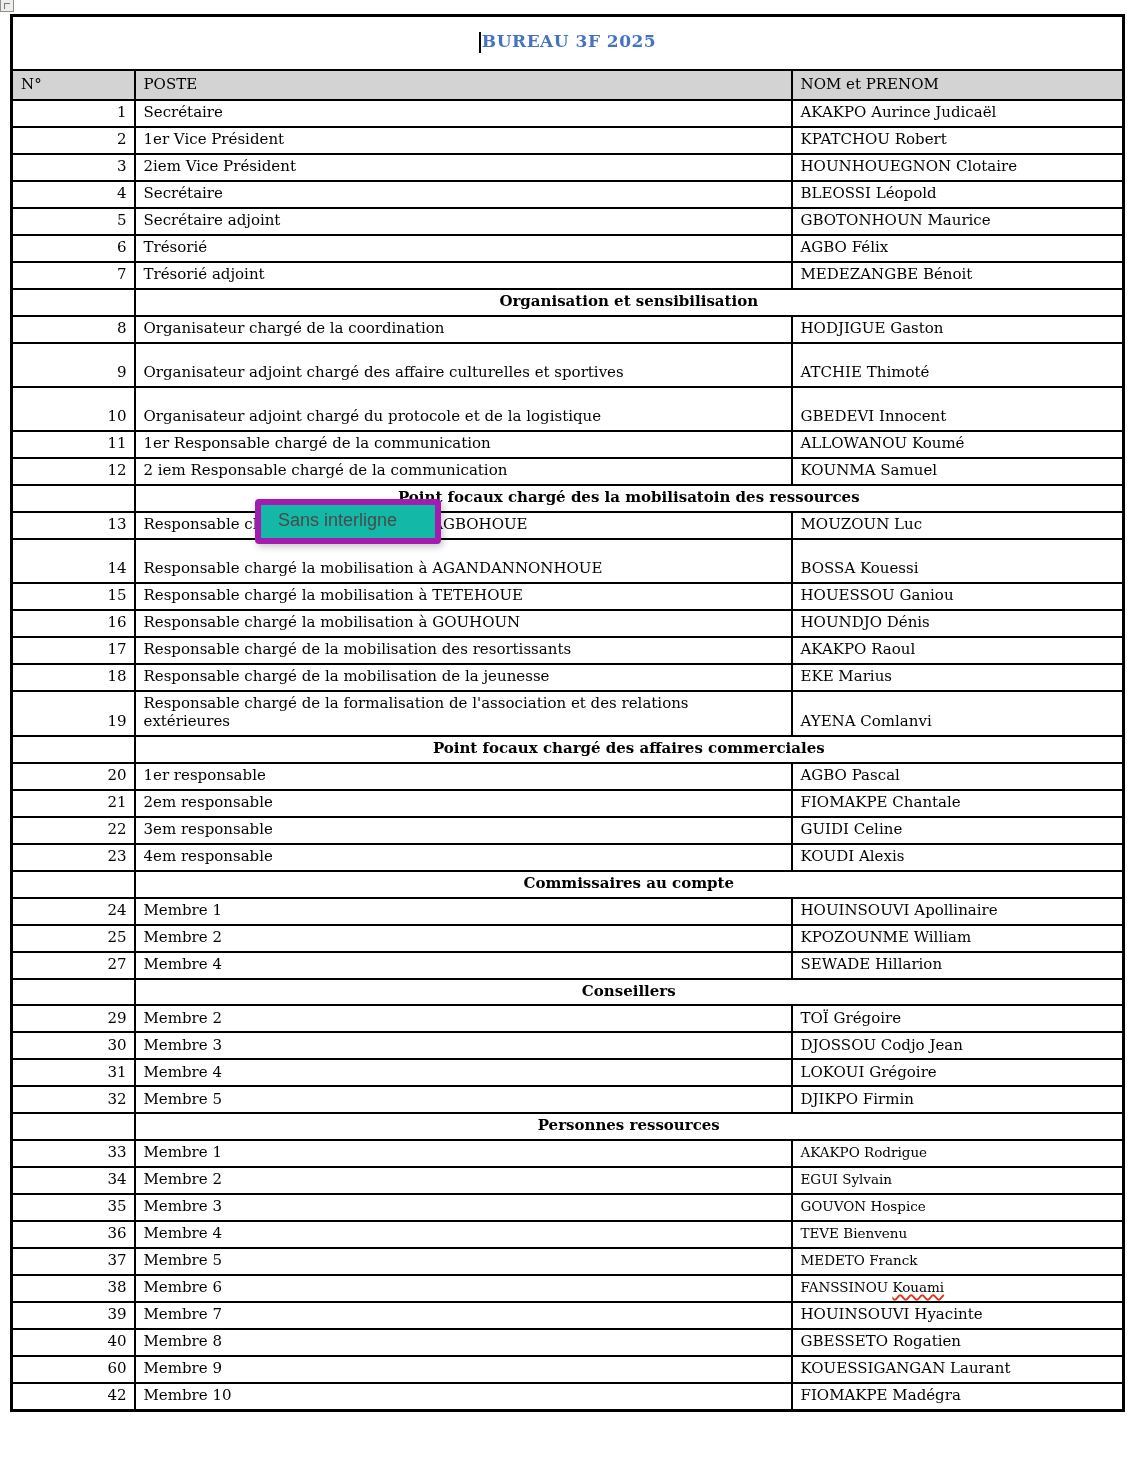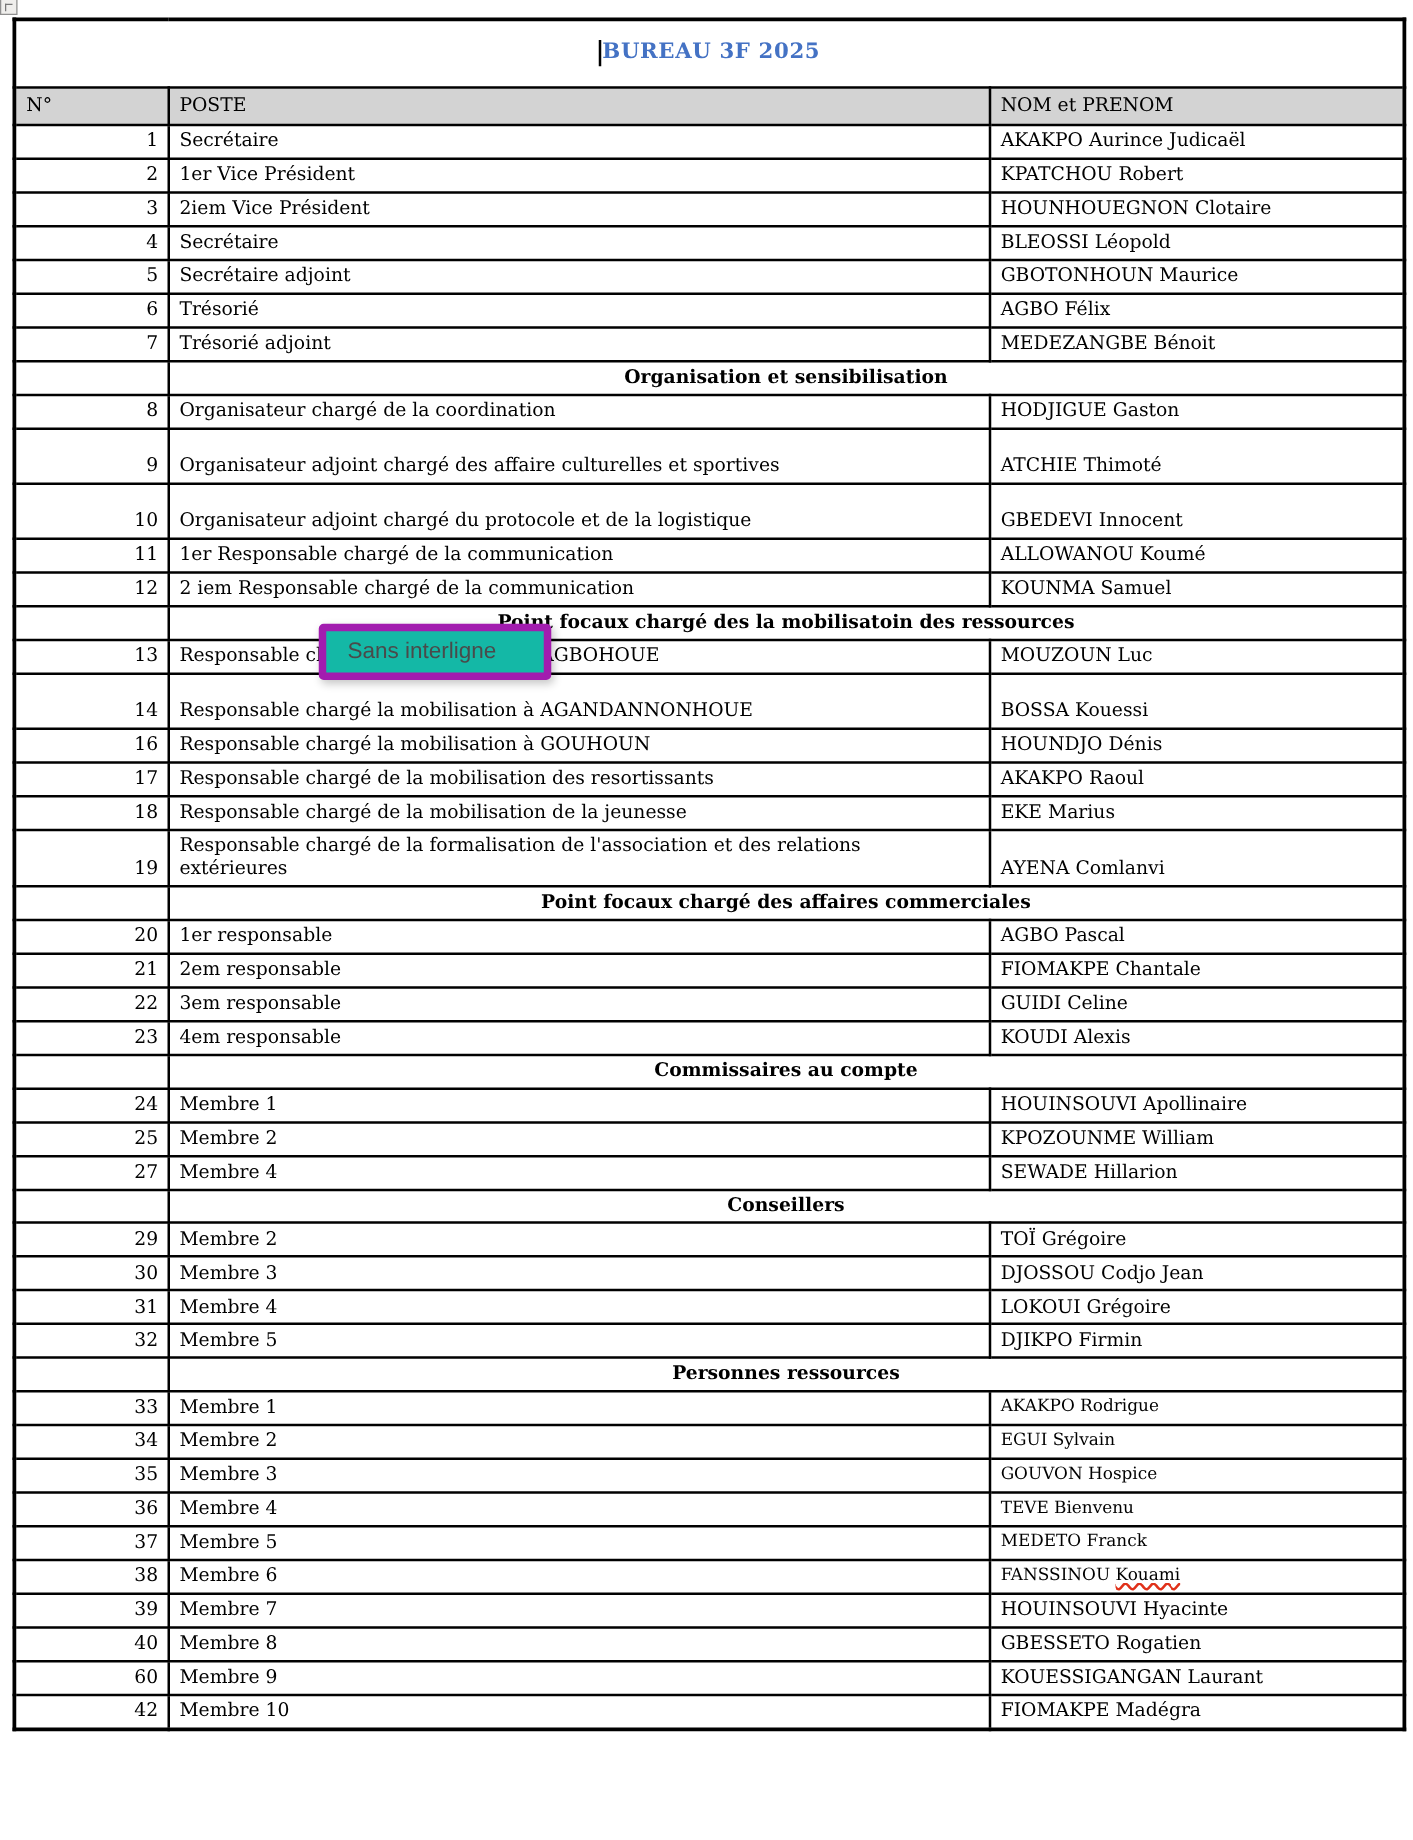--- a/index.html
+++ b/index.html
@@ -216,20 +216,25 @@
           <td class="num">13</td>
           <td class="poste"><span class="poste-text">Responsable chargé la mobilisation à AGBOHOUE</span></td>
           <td class="nom">MOUZOUN Luc</td>
         </tr>
         <tr class="entry tall">
           <td class="num">14</td>
           <td class="poste"><span class="poste-text">Responsable chargé la mobilisation à AGANDANNONHOUE</span></td>
           <td class="nom">BOSSA Kouessi</td>
         </tr>
         <tr class="entry">
+          <td class="num">15</td>
+          <td class="poste"><span class="poste-text">Responsable chargé la mobilisation à TETEHOUE</span></td>
+          <td class="nom">HOUESSOU Ganiou</td>
+        </tr>
+        <tr class="entry">
           <td class="num">16</td>
           <td class="poste"><span class="poste-text">Responsable chargé la mobilisation à GOUHOUN</span></td>
           <td class="nom">HOUNDJO Dénis</td>
         </tr>
         <tr class="entry">
           <td class="num">17</td>
           <td class="poste"><span class="poste-text">Responsable chargé de la mobilisation des resortissants</span></td>
           <td class="nom">AKAKPO Raoul</td>
         </tr>
         <tr class="entry">

